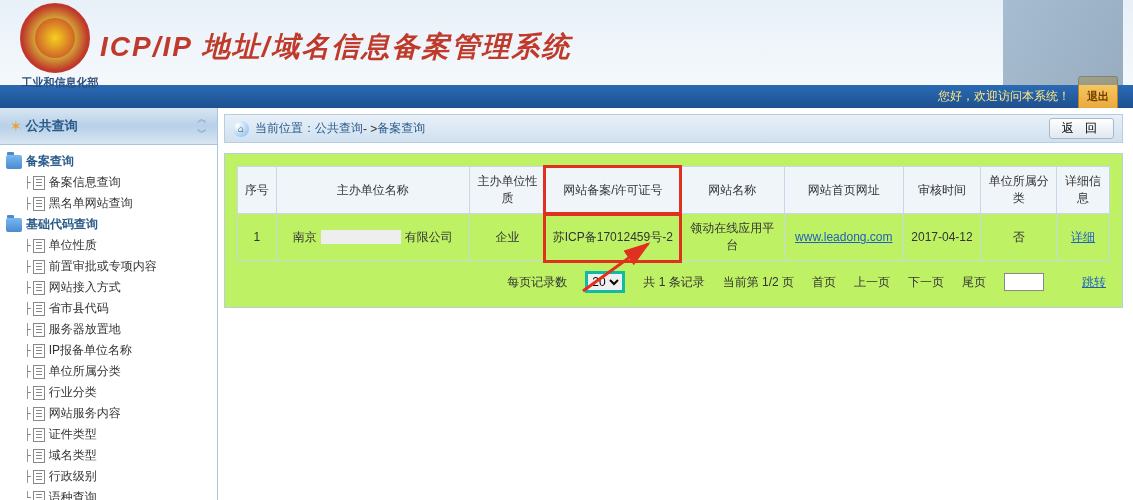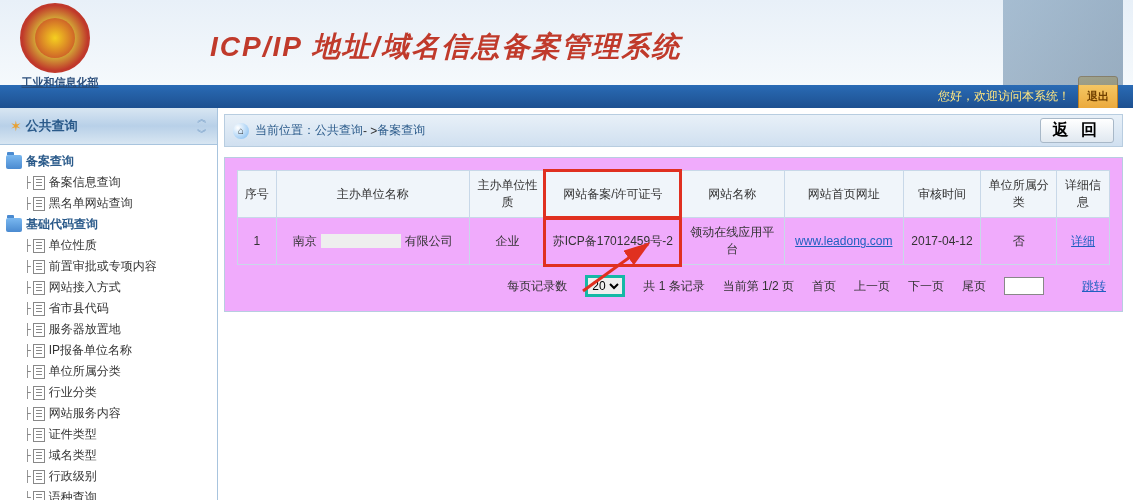--- a/index.html
+++ b/index.html
@@ -4,22 +4,22 @@
 <style>
 * { margin: 0; padding: 0; box-sizing: border-box; }
 body { font-family: "Microsoft YaHei", Arial, sans-serif; font-size: 12px; color: #333; background: #fff; width: 1133px; }
 
 
 .header { height: 108px; background: linear-gradient(to bottom, #2a6bb5 0%, #3578c5 50%, #2a6bb5 100%); position: relative; overflow: hidden; }
 .header-content { display: flex; align-items: center; padding: 8px 20px 0 20px; height: 85px; background: linear-gradient(to bottom, #e8f0f8 0%, #f5f9fc 100%); }
 .emblem { width: 70px; height: 70px; background: radial-gradient(circle, #f5d020 0%, #d4af37 40%, #c0392b 70%); border-radius: 50%; margin-right: 10px; border: 2px solid #c0392b; display: flex; align-items: center; justify-content: center; }
 .emblem-inner { width: 40px; height: 40px; background: radial-gradient(circle, #f5d020, #c0392b); border-radius: 50%; }
 .emblem-wrap { display: flex; flex-direction: column; align-items: center; }
-.emblem-text { font-size: 11px; color: #2a4d7a; font-weight: bold; margin-top: 2px; text-decoration: underline; }
-.title-text { font-size: 28px; font-weight: bold; font-style: italic; color: #c03a2b; margin-left: 110px; letter-spacing: 2px; font-family: "SimHei", sans-serif; }
+.emblem-text { font-size: 11px; color: #2a4d7a; font-weight: bold; margin-top: 2px; }
+.title-text { font-size: 28px; font-weight: bold; font-style: italic; color: #c03a2b; letter-spacing: 2px; font-family: "SimHei", sans-serif; }
 .header-right-img { position: absolute; right: 10px; top: 0; width: 120px; height: 85px; background: linear-gradient(135deg, #7a9bb8 0%, #5a7a98 100%); opacity: 0.6; }
 .header-bar { height: 23px; background: linear-gradient(to bottom, #2a6bb5, #1d5090); display: flex; justify-content: flex-end; align-items: center; padding: 0 15px; color: #fff; font-size: 12px; }
 .welcome { color: #ffe680; margin-right: 8px; }
 .logout-btn { background: linear-gradient(to bottom, #f8d070, #e8a030); border: 1px solid #c08020; border-radius: 3px; padding: 12px 8px; color: #704000; font-size: 11px; cursor: pointer; font-weight: bold; }
 
 
 .container { display: flex; }
 .sidebar { width: 218px; border-right: 1px solid #a8c4de; }
 .sidebar-header { background: linear-gradient(to bottom, #d8e6f2, #b8d0e8, #d8e6f2); padding: 4px 10px; border-bottom: 1px solid #a8c4de; display: flex; align-items: center; }
 .sidebar-header .icon { color: #e8a030; margin-right: 4px; font-size: 14px; }
@@ -36,23 +36,23 @@
 .tree-node .page-icon { display: inline-block; width: 12px; height: 14px; background: #fff; border: 1px solid #888; margin-right: 4px; vertical-align: middle; position: relative; }
 .tree-node .page-icon::after { content: ""; position: absolute; top: 2px; left: 2px; right: 2px; height: 1px; background: #888; box-shadow: 0 3px 0 #888, 0 6px 0 #888; }
 
 
 .main { flex: 1; padding: 6px 10px 6px 6px; }
 .breadcrumb-box { border: 1px solid #b8cde0; background: #fff; margin-bottom: 10px; }
 .breadcrumb { display: flex; align-items: center; background: linear-gradient(to bottom, #e8f0f8, #d0e0f0); padding: 3px 8px; }
 .home-icon { width: 16px; height: 16px; background: radial-gradient(circle at 30% 30%, #fff, #7ab8f0); border-radius: 50%; margin-right: 6px; display: flex; align-items: center; justify-content: center; font-size: 10px; }
 .bc-label { color: #2a5a8a; }
 .bc-link { color: #2a5a8a; }
-.back-btn { margin-left: auto; background: linear-gradient(to bottom, #fff, #e0e8f0); border: 1px solid #a8b8c8; border-radius: 3px; padding: 1px 12px; cursor: pointer; font-size: 16px; letter-spacing: 4px; font-weight: bold; }
-
-.content-box { border: 1px solid #b8cde0; background: #f0abfc; padding: 12px; }
+.back-btn { margin-left: auto; background: linear-gradient(to bottom, #fff, #e0e8f0); border: 1px solid #a8b8c8; border-radius: 3px; padding: 1px 12px; cursor: pointer; font-size: 12px; letter-spacing: 4px; }
+
+.content-box { border: 1px solid #b8cde0; background: #bef264; padding: 12px; }
 .data-table { width: 100%; border-collapse: collapse; }
 .data-table th, .data-table td { border: 1px solid #c8d8e8; padding: 6px 4px; text-align: center; font-size: 12px; }
 .data-table th { background: #f0f5fa; color: #333; font-weight: normal; }
 .red-box-th { outline: 3px solid #e03020; outline-offset: -1px; }
 .red-box-td { outline: 3px solid #e03020; outline-offset: -1px; }
 .link { color: #2060c0; text-decoration: underline; cursor: pointer; }
 
 .pagination { display: flex; align-items: center; justify-content: flex-end; padding: 10px 4px 2px 4px; gap: 18px; font-size: 12px; color: #333; }
 .page-select { border: 3px solid #14b8a6; font-size: 12px; }
 .page-input { width: 40px; border: 1px solid #888; height: 18px; }

